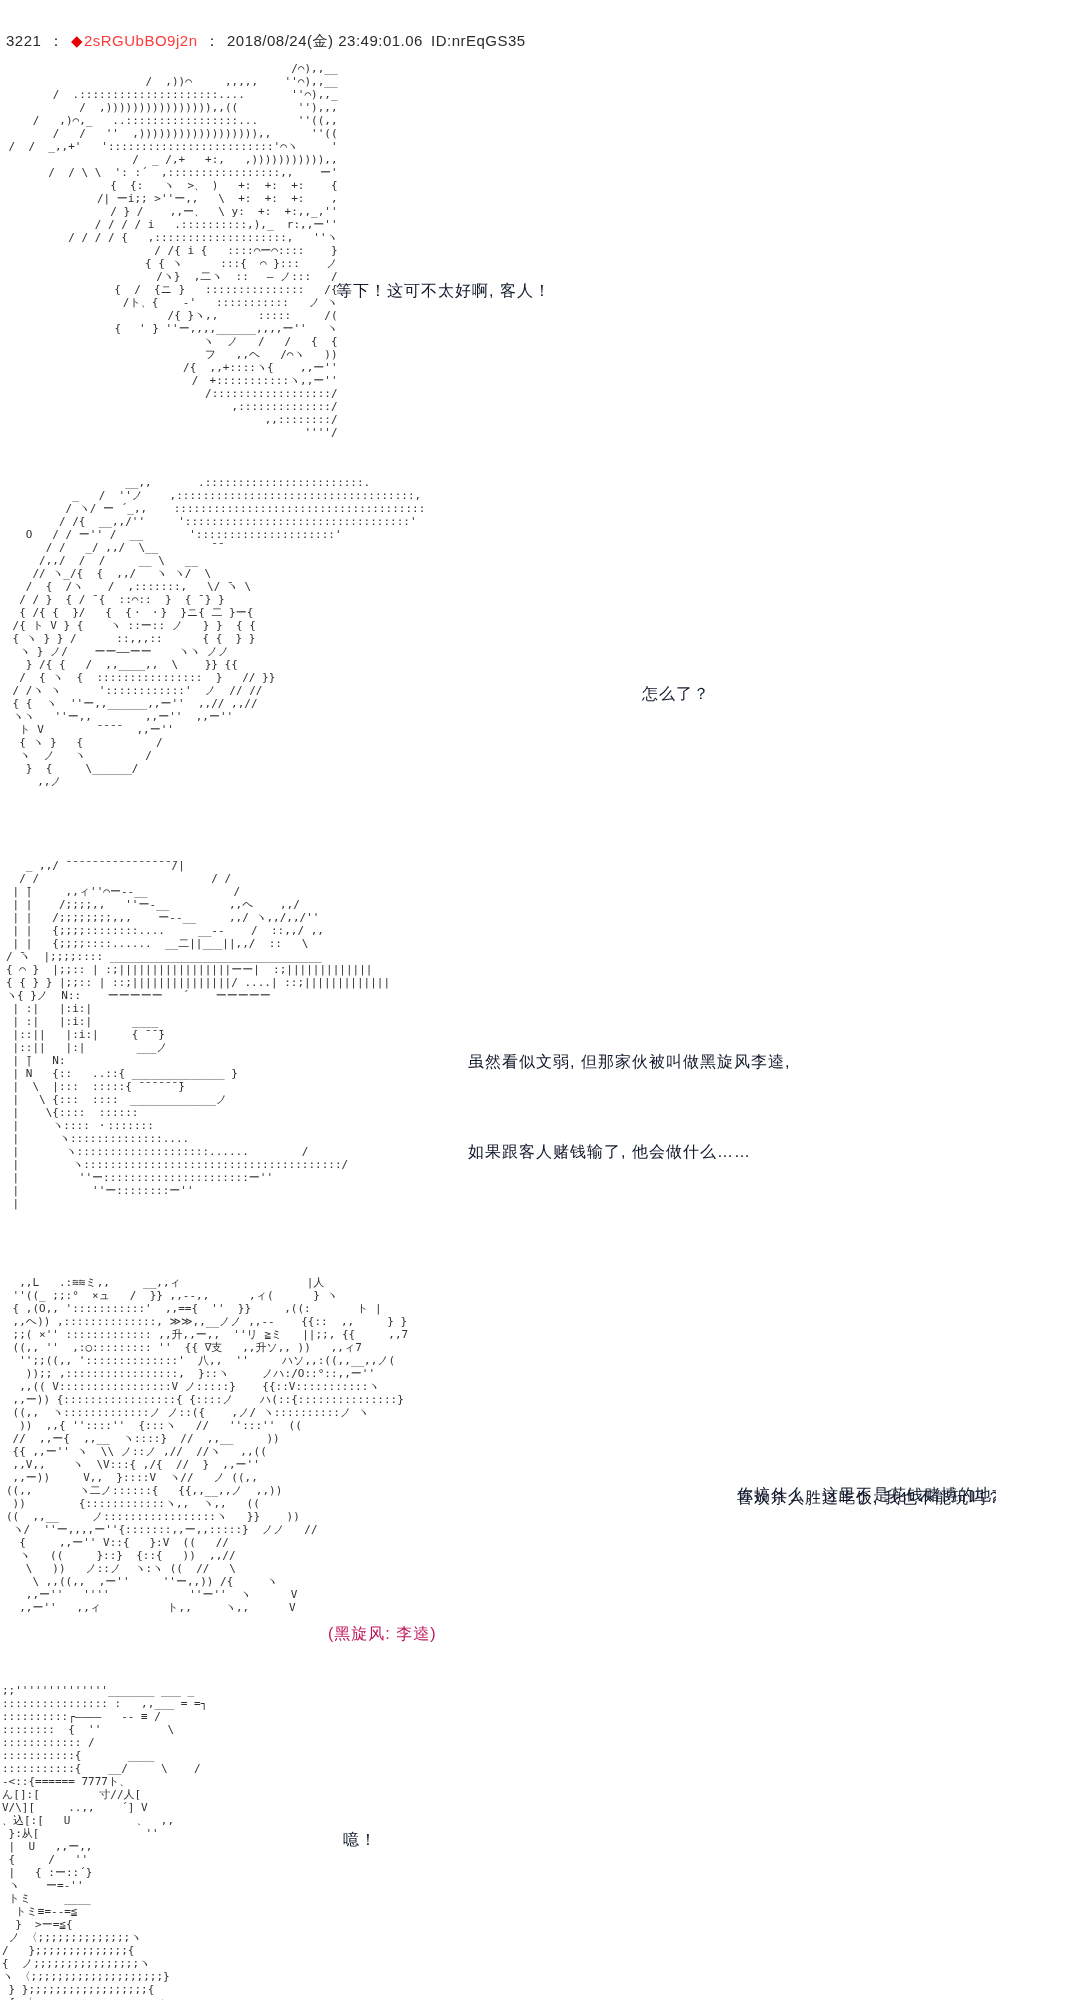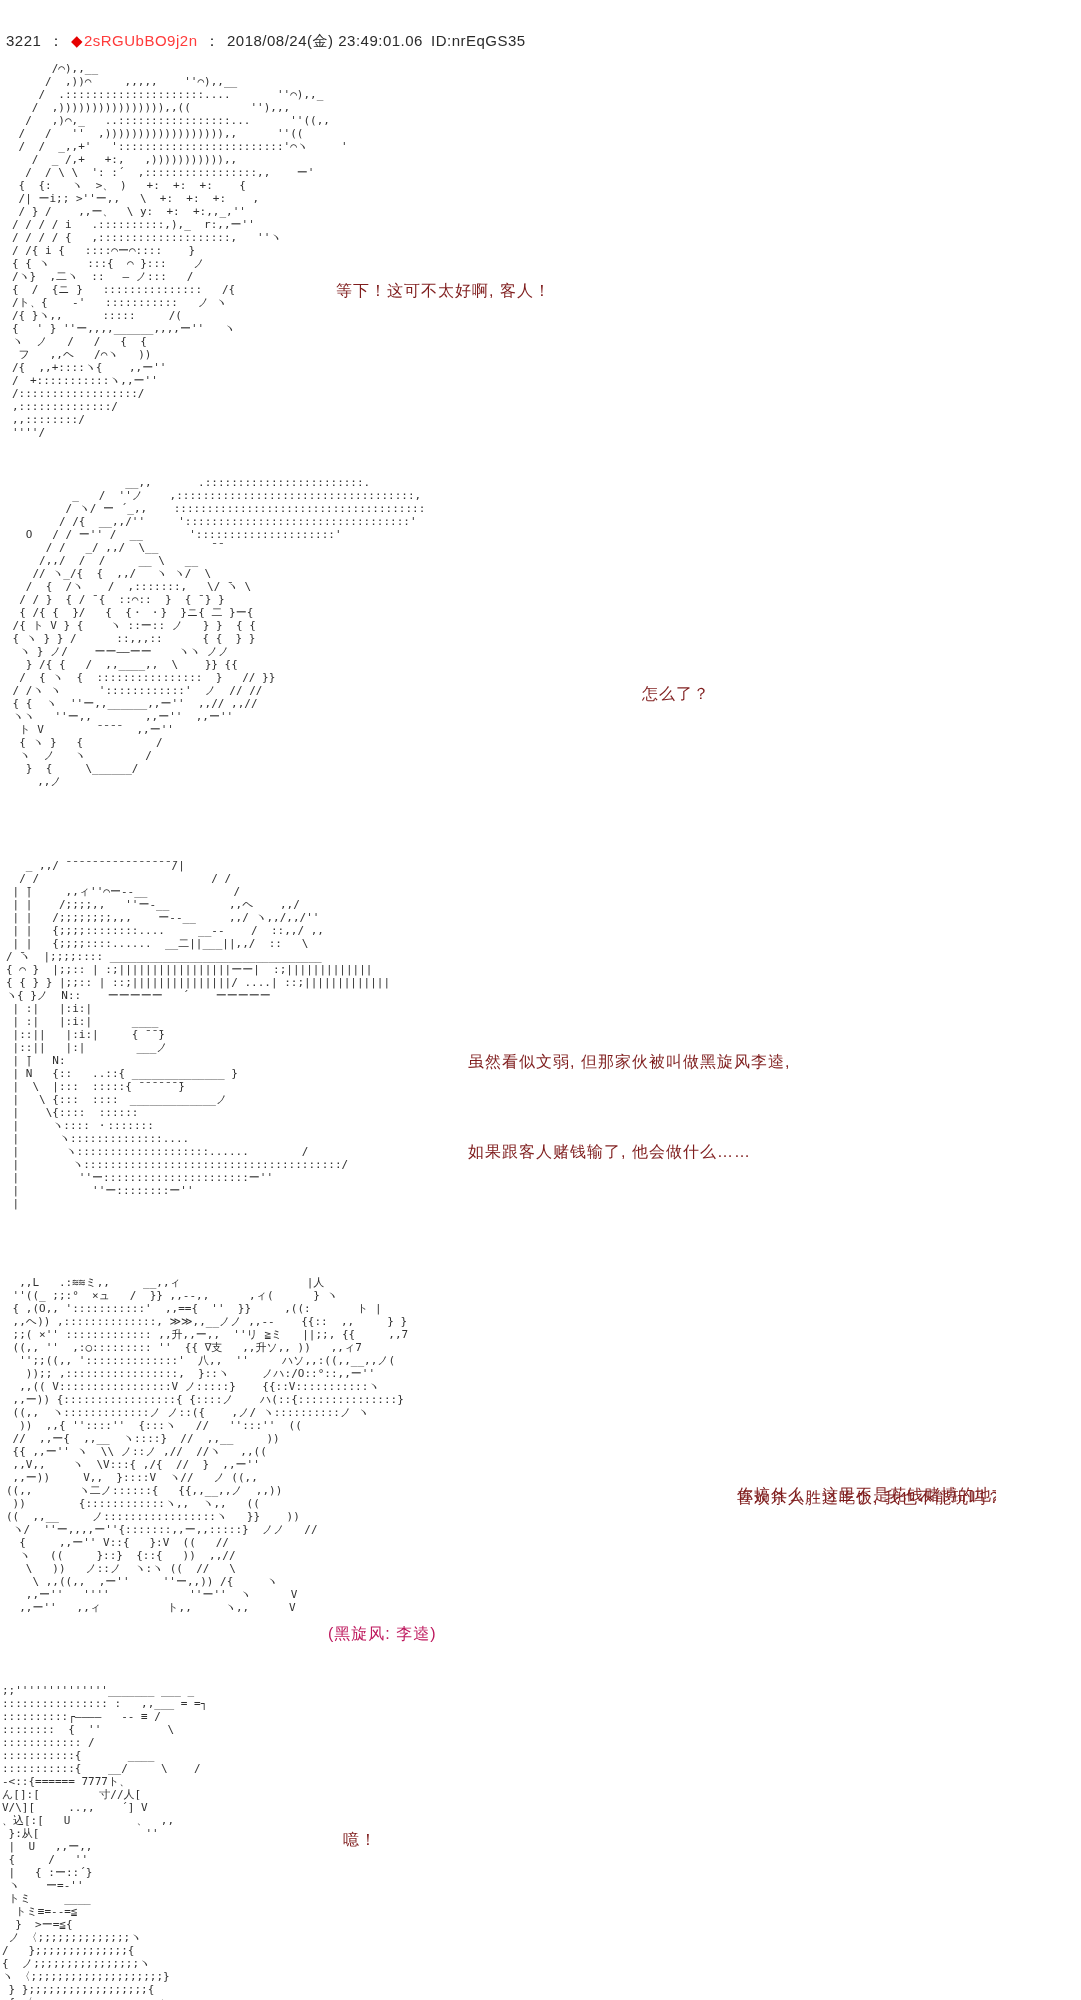--- a/index.html
+++ b/index.html
@@ -6,33 +6,33 @@
   .page{position:relative;width:996px;height:2000px;overflow:hidden;background:#ffffff;
         font-family:"Liberation Sans",sans-serif;color:#262626;margin-top:24px;}
   .post-header{position:absolute;font-size:15px;letter-spacing:.5px;white-space:nowrap;color:#2b2b2b;}
   .post-header .sep{margin:0 7px;color:#2b2b2b;}
   .trip{color:#ff3b3b;}
   .trip .dia{color:#e60000;margin-right:1px;}
   .meta{color:#2b2b2b;margin-right:8px;}
   .pid{color:#2b2b2b;}
   .aa{position:absolute;margin:0;font-family:"DejaVu Sans Mono",monospace;
       font-size:11px;line-height:13px;color:#303030;white-space:pre;}
-  .speech{position:absolute;font-size:16px;color:#7f1d1d;white-space:nowrap;letter-spacing:1px;}
+  .speech{position:absolute;font-size:16px;color:#0f172a;white-space:nowrap;letter-spacing:1px;}
   .caption{position:absolute;font-size:16px;color:#be185d;white-space:nowrap;letter-spacing:1px;}
 </style>
 </head>
 <body>
 
 <div class="page">
 
   <div class="post-header" style="left:6px;top:8px;">
     <span>3221</span><span class="sep">：</span><span class="trip"><span class="dia">◆</span><span>2sRGUbBO9j2n</span></span><span class="sep">：</span><span class="meta">2018/08/24(金) 23:49:01.06</span><span class="pid">ID:nrEqGS35</span>
   </div>
 
-  <pre class="aa" style="left:12px;top:38px;">      /⌒),,__
+  <pre class="aa" style="left:2px;top:38px;text-align:right;">      /⌒),,__
      /  ,))⌒     ,,,,,    ''⌒),,__
     /  .:::::::::::::::::::::....       ''⌒),,_
    /  ,)))))))))))))))),,((         ''),,,
   /   ,)⌒,_   ..:::::::::::::::::...      ''((,,
  /   /   ''  ,)))))))))))))))))),,      ''((
  /  /  _,,+'   ':::::::::::::::::::::::::'⌒ヽ     '
    /  _ /,+   +:,   ,))))))))))),,
   /  / \ \  ': :´  ,:::::::::::::::::,,    ー'
  {  {:   ヽ  &gt;、 )   +:  +:  +:    {
  /| ーi;; &gt;''ー,,   \  +:  +:  +:    ,

